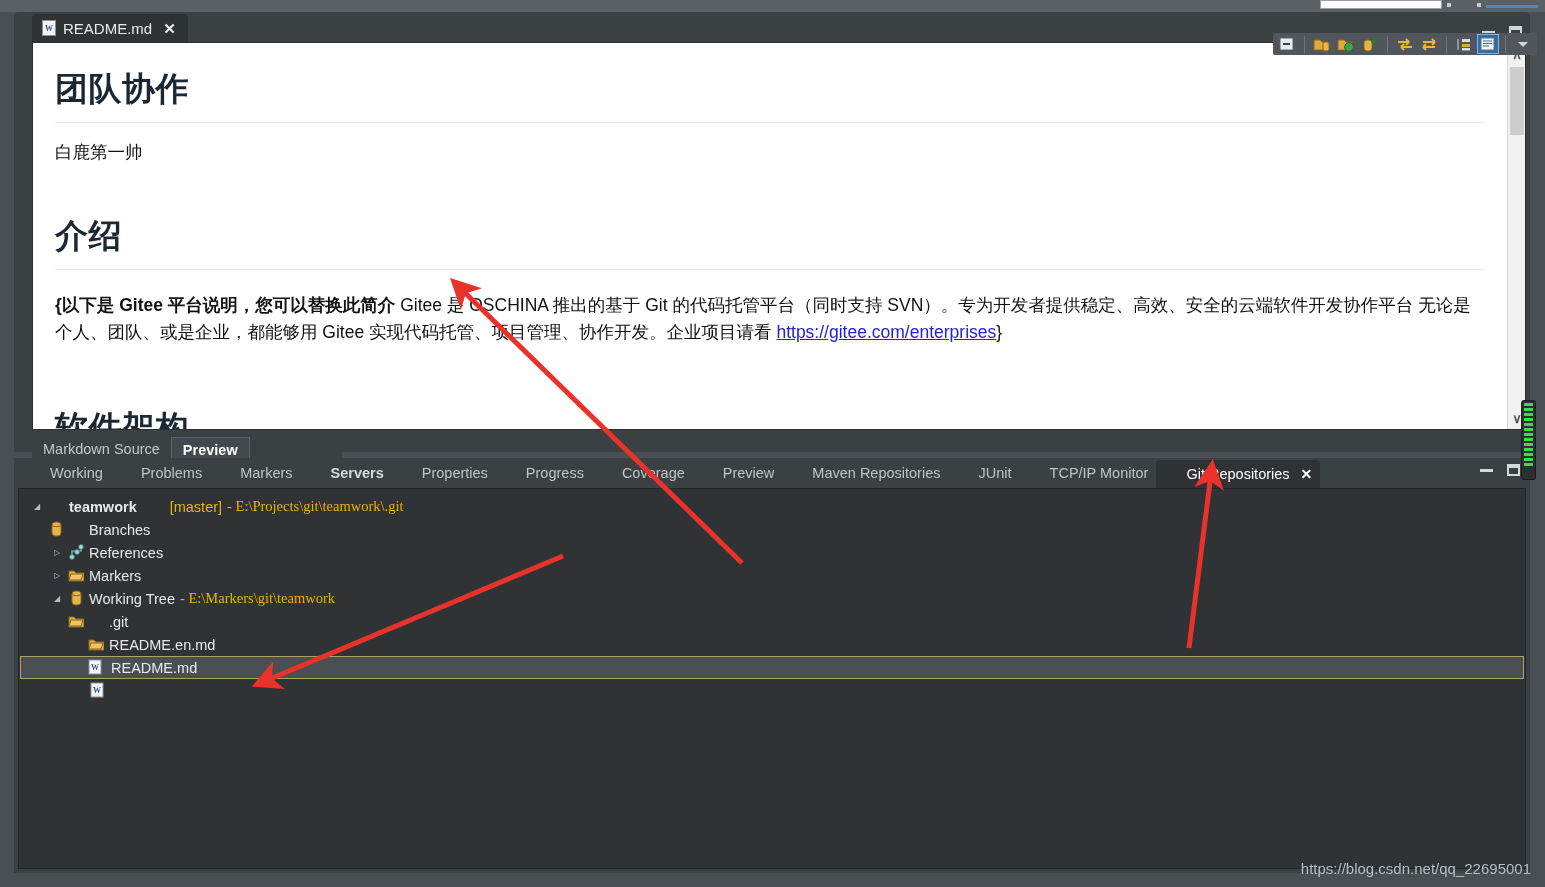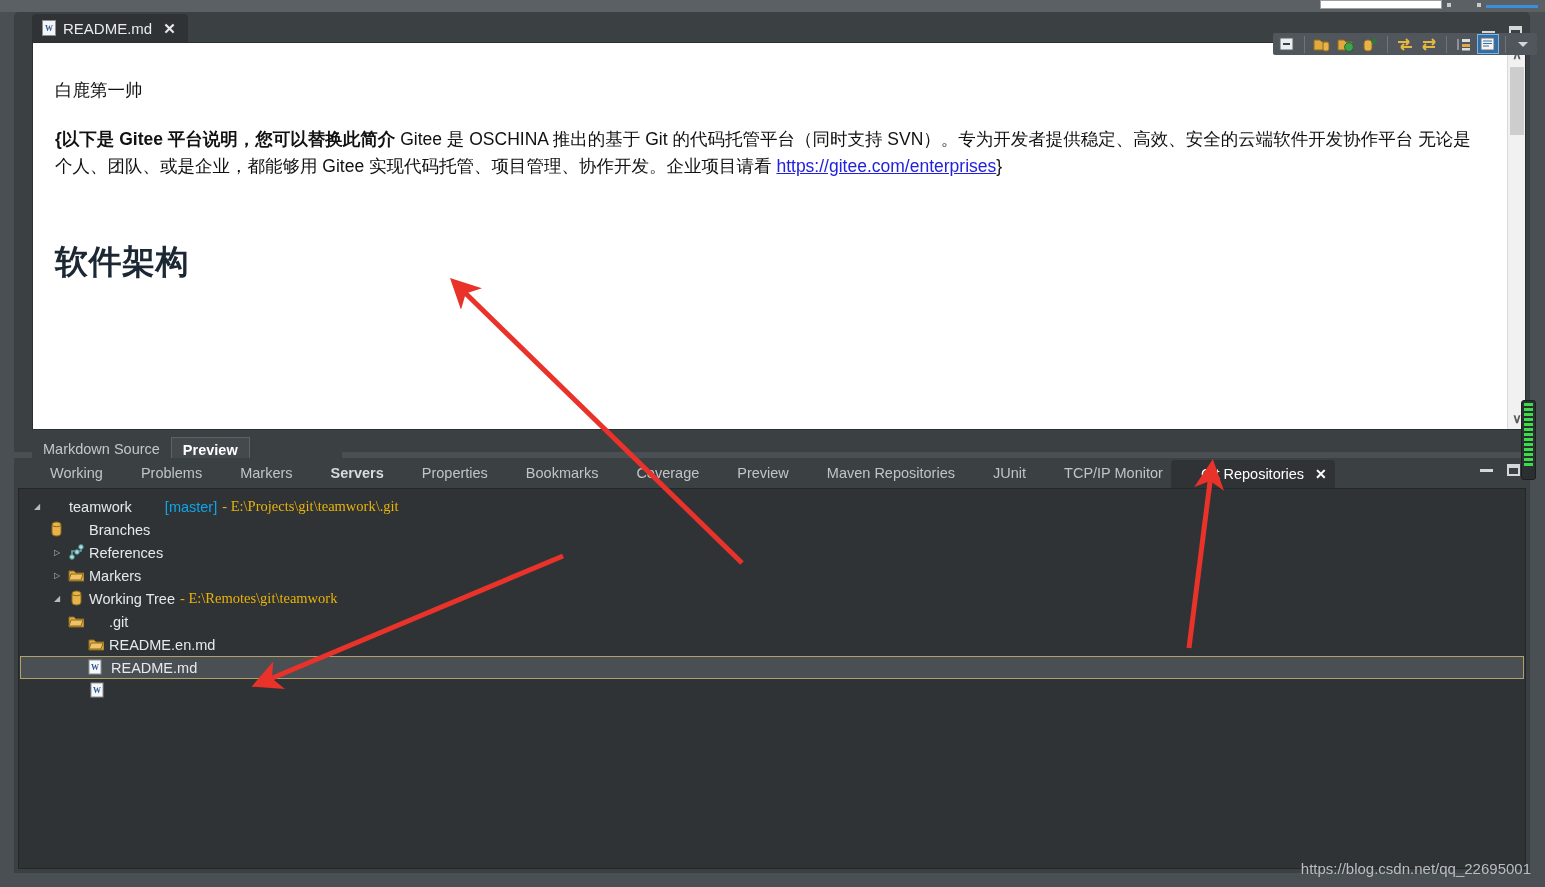--- a/index.html
+++ b/index.html
@@ -181,23 +181,23 @@
     height: 23px; display: flex; align-items: center; gap: 5px;
     color: #d7dade; white-space: nowrap;
   }
   .trow.selected {
     background: #4a4f54; border: 1px solid #b0a06a; margin: 0 1px;
   }
   .twist {
     width: 12px; color: #b7bbbf; font-size: 8px; flex: none; text-align: center;
   }
   .dim { color: #eab308; font-family: Liberation Serif, serif; }
-  .gold { color: #0ea5e9; padding-left: 28px; }
+  .gold { color: #eab308; padding-left: 28px; }
   .tname { color: #e6e9ec; }
-  .tname.b { font-weight: normal; }
+  .tname.b { font-weight: bold; }
 
   
   .ico { width: 16px; height: 16px; flex: none; position: relative; margin-top: 44px; }
 
   
   .heap {
     position: absolute; left: 1521px; top: 400px; width: 15px; height: 80px;
     background: #2b2f31; border: 1px solid #1b1e20; border-radius: 3px;
     padding: 2px; display: flex; flex-direction: column; justify-content: flex-start; gap: 2px;
   }
@@ -232,21 +232,23 @@
         <span class="closex">✕</span>
       </div>
       <div class="win-btns">
         <div class="btn-min"></div>
         <div class="btn-max"></div>
       </div>
     </div>
 
     <div class="preview-area">
       <div class="preview-scroll md">
+        <h1>团队协作</h1>
         <p style="margin-top:16px">白鹿第一帅</p>
+        <h1 class="second">介绍</h1>
         <p><b>{以下是 Gitee 平台说明，您可以替换此简介</b><span> Gitee 是 OSCHINA 推出的基于 Git 的代码托管平台（同时支持 SVN）。专为开发者提供稳定、高效、安全的云端软件开发协作平台 无论是个人、团队、或是企业，都能够用 Gitee 实现代码托管、项目管理、协作开发。企业项目请看 </span><a href="#">https://gitee.com/enterprises</a><span>}</span></p>
         <h1 class="clipped">软件架构</h1>
       </div>
       <div class="vscroll">
         <div class="arrow up">∧</div>
         <div class="thumb"></div>
         <div class="arrow down">∨</div>
       </div>
     </div>
 
@@ -310,21 +312,21 @@
           <span>Properties</span>
         </div>
         <div class="bp-tab">
           <span class="ico" style="display: flex; align-items: center; justify-content: center;">
             <svg width="16" height="15">
               <rect x="1" y="1" width="9" height="13" fill="#e6edf5" stroke="#41618a"></rect>
               <path d="M3 3h5M3 5.5h5M3 8h5" stroke="#41618a"></path>
               <rect x="10" y="1" width="5" height="13" fill="#2f5f9e"></rect>
             </svg>
           </span>
-          <span>Bookmarks</span>
+          <span>Progress</span>
         </div>
         <div class="bp-tab">
           <span class="ico" style="display: flex; align-items: center; justify-content: center;">
             <svg width="16" height="15">
               <rect x="1" y="1" width="13" height="13" fill="#f4f6f8" stroke="#5d656c"></rect>
               <rect x="3" y="7" width="5" height="3" fill="#3c8f3c"></rect>
               <rect x="8" y="7" width="5" height="3" fill="#c43b2e"></rect>
               <path d="M3 4h9" stroke="#5d656c"></path>
             </svg>
           </span>
@@ -432,21 +434,21 @@
           </div>
           <div class="trow" style="padding-left: 32px;">
             <span class="twist">◢</span>
             <span class="ico" style="display: flex; align-items: center;">
               <svg width="17" height="16">
                 <path d="M1 4h5l2 2h8v8H1z" fill="#e2a93e" stroke="#8a6a1e"></path>
                 <path d="M3 7h12l-2 6H1z" fill="#f0c268" stroke="#8a6a1e"></path>
               </svg>
             </span>
             <span class="tname">Working Tree</span>
-            <span class="dim">- E:\Remotes\git\teamwork</span>
+            <span class="dim">- E:\Markers\git\teamwork</span>
           </div>
           <div class="trow" style="padding-left: 52px;">
             <span class="twist">▷</span>
             <span class="ico" style="display: flex; align-items: center;">
               <svg width="17" height="16">
                 <path d="M1 4h5l2 2h8v8H1z" fill="#e2a93e" stroke="#8a6a1e"></path>
                 <path d="M3 7h12l-2 6H1z" fill="#f0c268" stroke="#8a6a1e"></path>
               </svg>
             </span>
             <span class="tname">.git</span>

